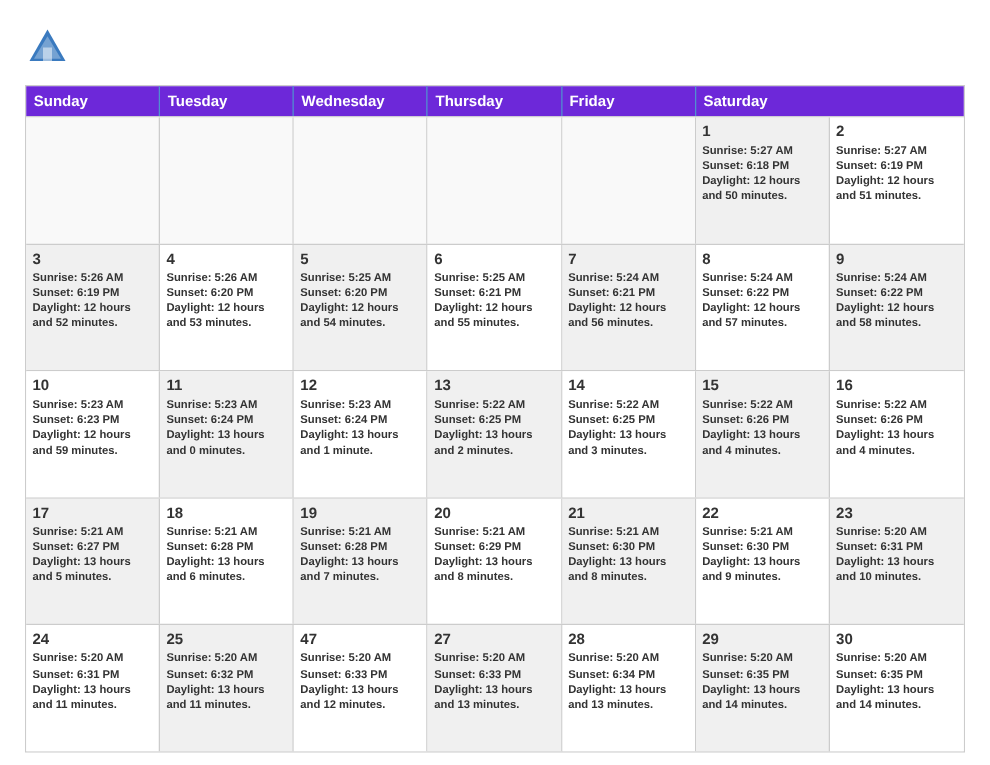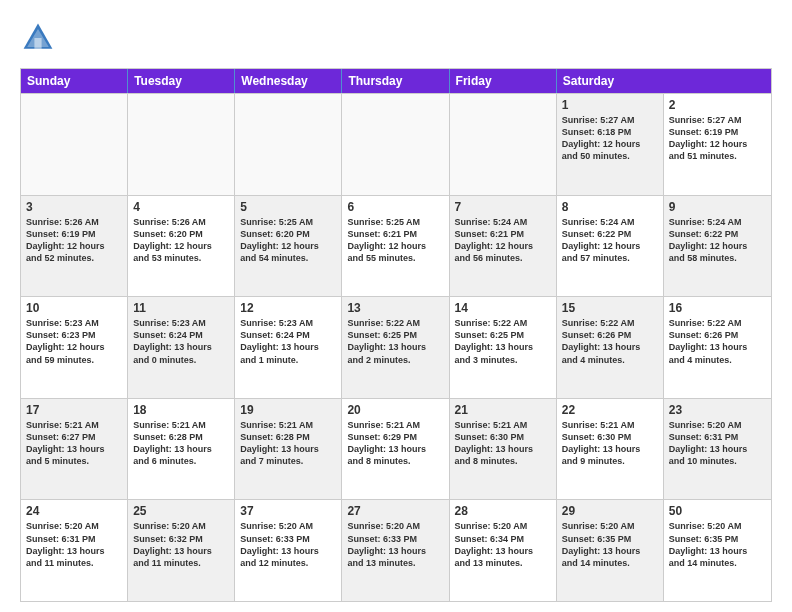--- a/index.html
+++ b/index.html
@@ -315,21 +315,21 @@
 and 11 minutes.</div>
           </div>
           <div class="cal-cell shaded">
             <div class="day-num">25</div>
             <div class="cell-text" style="white-space: pre-line;">Sunrise: 5:20 AM
 Sunset: 6:32 PM
 Daylight: 13 hours
 and 11 minutes.</div>
           </div>
           <div class="cal-cell">
-            <div class="day-num">37</div>
+            <div class="day-num">47</div>
             <div class="cell-text" style="white-space: pre-line;">Sunrise: 5:20 AM
 Sunset: 6:33 PM
 Daylight: 13 hours
 and 12 minutes.</div>
           </div>
           <div class="cal-cell shaded">
             <div class="day-num">27</div>
             <div class="cell-text" style="white-space: pre-line;">Sunrise: 5:20 AM
 Sunset: 6:33 PM
 Daylight: 13 hours
@@ -343,21 +343,21 @@
 and 13 minutes.</div>
           </div>
           <div class="cal-cell shaded">
             <div class="day-num">29</div>
             <div class="cell-text" style="white-space: pre-line;">Sunrise: 5:20 AM
 Sunset: 6:35 PM
 Daylight: 13 hours
 and 14 minutes.</div>
           </div>
           <div class="cal-cell">
-            <div class="day-num">50</div>
+            <div class="day-num">30</div>
             <div class="cell-text" style="white-space: pre-line;">Sunrise: 5:20 AM
 Sunset: 6:35 PM
 Daylight: 13 hours
 and 14 minutes.</div>
           </div>
         </div>
       </div>
   </div>
 </div>
 

